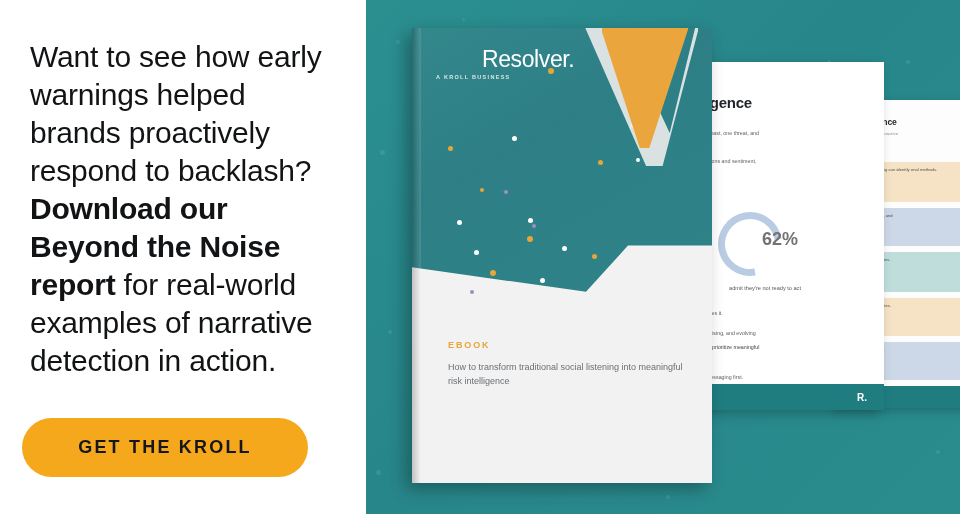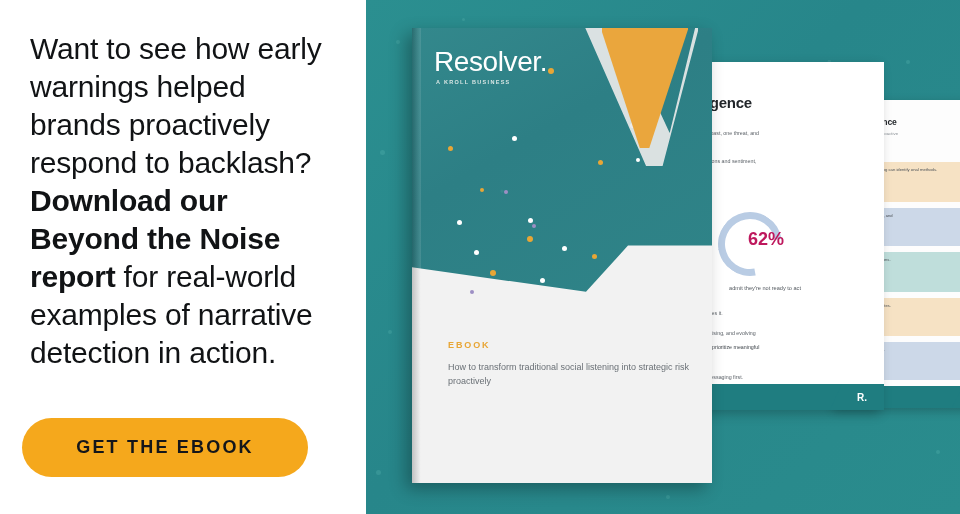--- a/index.html
+++ b/index.html
@@ -7,21 +7,21 @@
     width: 960px; height: 514px;
     overflow: hidden;
     font-family: "Liberation Sans", sans-serif;
     background: #ffffff;
   }
   .ad { position: relative; width: 960px; height: 514px; background: #fff; overflow: hidden; }
 
   
   .left {
     position: absolute; left: 0; top: 0; width: 366px; height: 514px;
-    background: #ffffff; padding: 30px 22px 0 30px;
+    background: #ffffff; padding: 38px 22px 0 30px;
   }
   .headline {
     font-size: 30px; line-height: 38px; color: #111315; font-weight: 400;
     letter-spacing: -0.2px;
   }
   .headline .b { font-weight: 700; }
   .cta {
     position: absolute; left: 22px; top: 418px;
     width: 286px; height: 59px; border-radius: 30px;
     background: #f5a81c; border: none; cursor: pointer;
@@ -78,22 +78,22 @@
   }
   .p2-line {
     position: absolute; left: 10px; font-size: 5.3px; color: #5c6268; white-space: nowrap;
   }
   .donut {
     position: absolute; left: 22px; top: 150px; width: 64px; height: 64px; border-radius: 50%;
     border: 7px solid #b9cce4; border-right-color: transparent;
     transform: rotate(35deg);
   }
   .donut-val {
-    position: absolute; left: 38px; top: 167px; width: 64px; text-align: center;
-    font-size: 18px; font-weight: 700; color: #be185d;
+    position: absolute; left: 38px; top: 167px; width: 64px; text-align: right;
+    font-size: 18px; font-weight: 700; color: #737373;
   }
   .donut-cap {
     position: absolute; left: 14px; top: 222px; width: 110px; text-align: center;
     font-size: 5.6px; line-height: 9px; color: #53595f;
   }
   .p2-tab {
     position: absolute; right: 0; bottom: 0; width: 54px; height: 26px;
     background: #1f7d80;
     clip-path: polygon(22% 0, 100% 0, 100% 100%, 0 100%);
     display: flex; align-items: center; justify-content: center;
@@ -139,21 +139,21 @@
   }
   .funnel {
     position: absolute; left: 190px; top: -6px; width: 86px; height: 126px;
     background: #eaa63d;
     clip-path: polygon(0 0, 100% 0, 100% 6%, 55% 100%, 44% 100%, 0 8%);
     z-index: 4;
   }
   .logo {
     position: absolute; left: 22px; top: 18px; z-index: 8;
   }
-  .logo-main { font-size: 28px; font-weight: 400; color: #ffffff; letter-spacing: -.4px; }
+  .logo-main { font-size: 23px; font-weight: 400; color: #ffffff; letter-spacing: -.4px; margin-left: 48px; }
   .logo-sub {
     font-size: 5.5px; color: #d8e6e4; letter-spacing: 1.3px; margin-top: 1px; margin-left: 2px;
     font-weight: 600;
   }
   .cover-body { position: absolute; left: 36px; top: 312px; right: 16px; z-index: 8; }
   .eyebrow {
     font-size: 9px; font-weight: 700; color: #e8a636; letter-spacing: 1.9px; margin-bottom: 10px;
   }
   .cover-title {
     font-size: 17.5px; line-height: 22px; font-weight: 700; color: #2b3035;
@@ -163,21 +163,21 @@
 </style>
 </head>
 <body>
 
 <div class="ad">
 
   <div class="left">
     <div class="headline"><span>Want to see how early warnings helped brands proactively respond to backlash? </span><span class="b">Download our Beyond the Noise report</span><span> for real-world examples of narrative detection in action.</span></div>
 
     <button class="cta">
-      <span class="cta-label">GET THE EBOOK</span>
+      <span class="cta-label">GET THE KROLL</span>
     </button>
   </div>
 
   <div class="right">
 
     <div class="speckles">
       <div class="sp" style="left:30px;top:40px;width:4px;height:4px;"></div>
       <div class="sp" style="left:96px;top:18px;width:3px;height:3px;"></div>
       <div class="sp" style="left:14px;top:150px;width:5px;height:5px;"></div>
       <div class="sp" style="left:60px;top:230px;width:3px;height:3px;"></div>
@@ -260,20 +260,20 @@
       <div class="swoosh"></div>
       <div class="funnel"></div>
 
       <div class="logo">
         <div class="logo-main">Resolver.</div>
         <div class="logo-sub">A KROLL BUSINESS</div>
       </div>
 
       <div class="cover-body">
         <div class="eyebrow">EBOOK</div>
-        <div class="cover-sub">How to transform traditional social listening into strategic risk proactively</div>
+        <div class="cover-sub">How to transform traditional social listening into meaningful risk intelligence</div>
       </div>
 
       <div class="cover-spine"></div>
     </div>
 
   </div>
 </div>
 
 </body></html>

